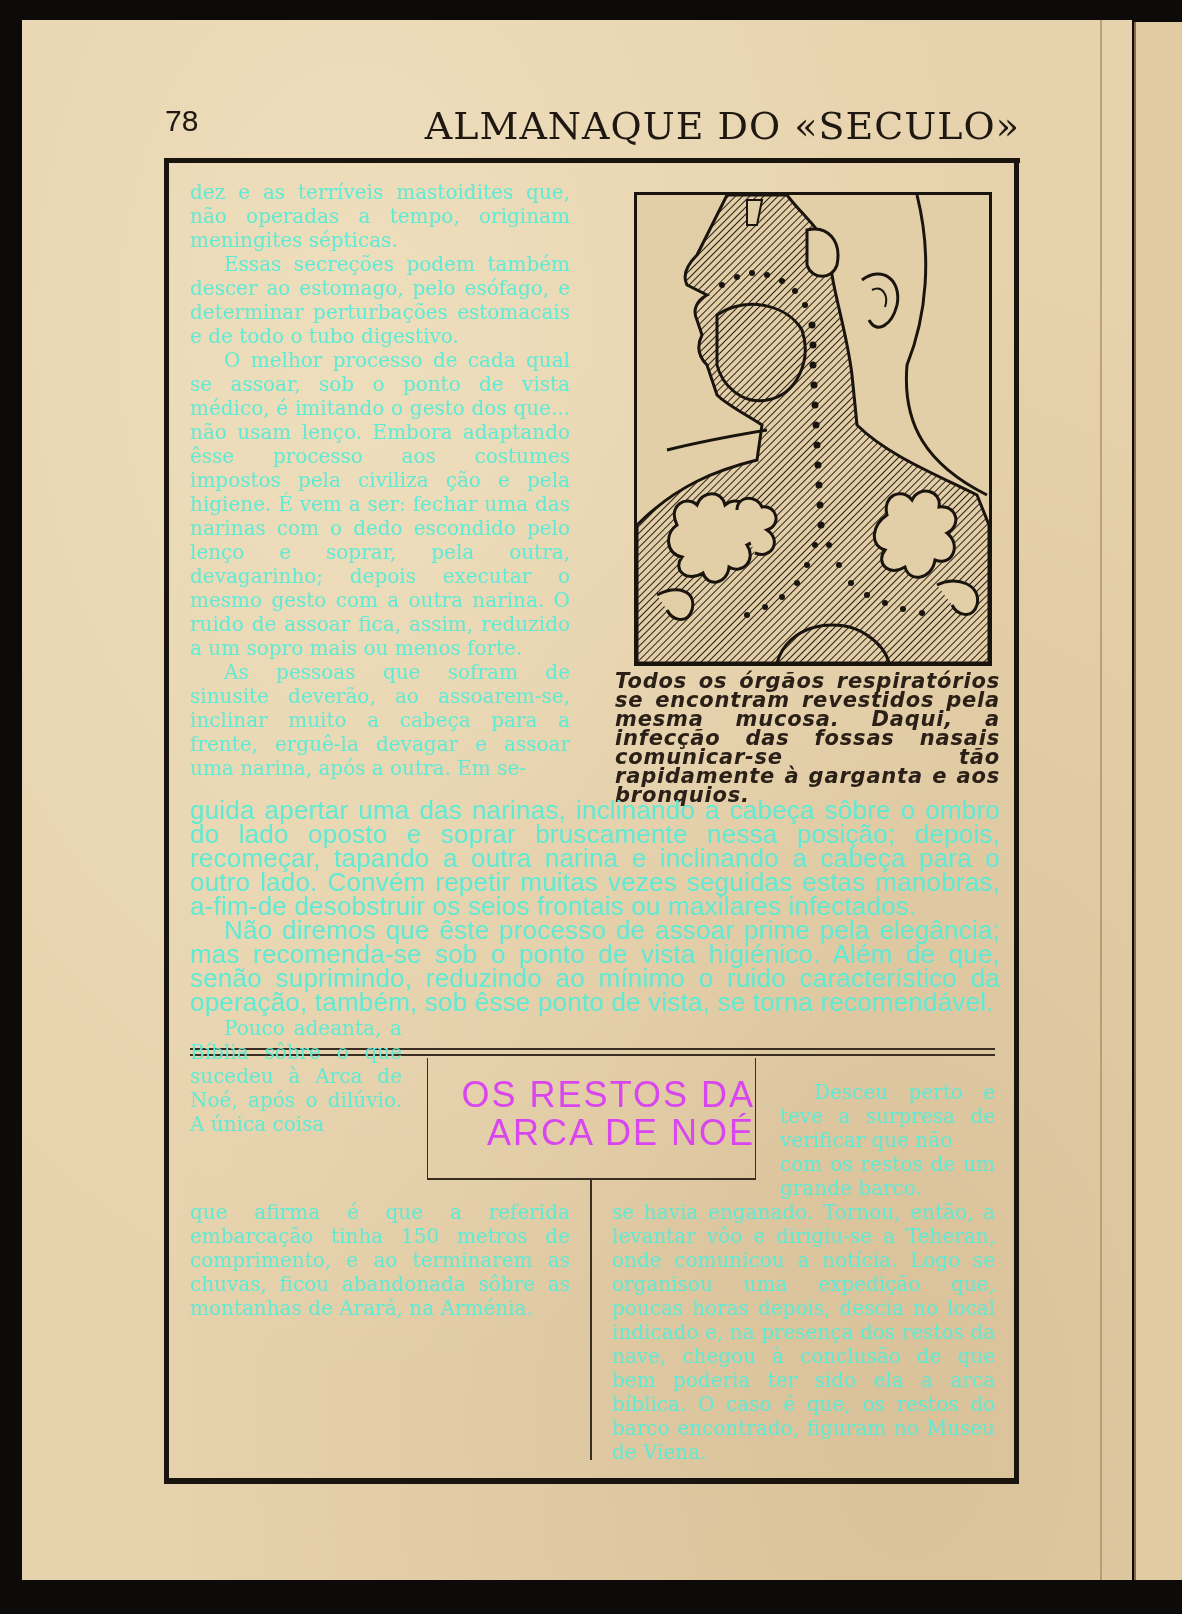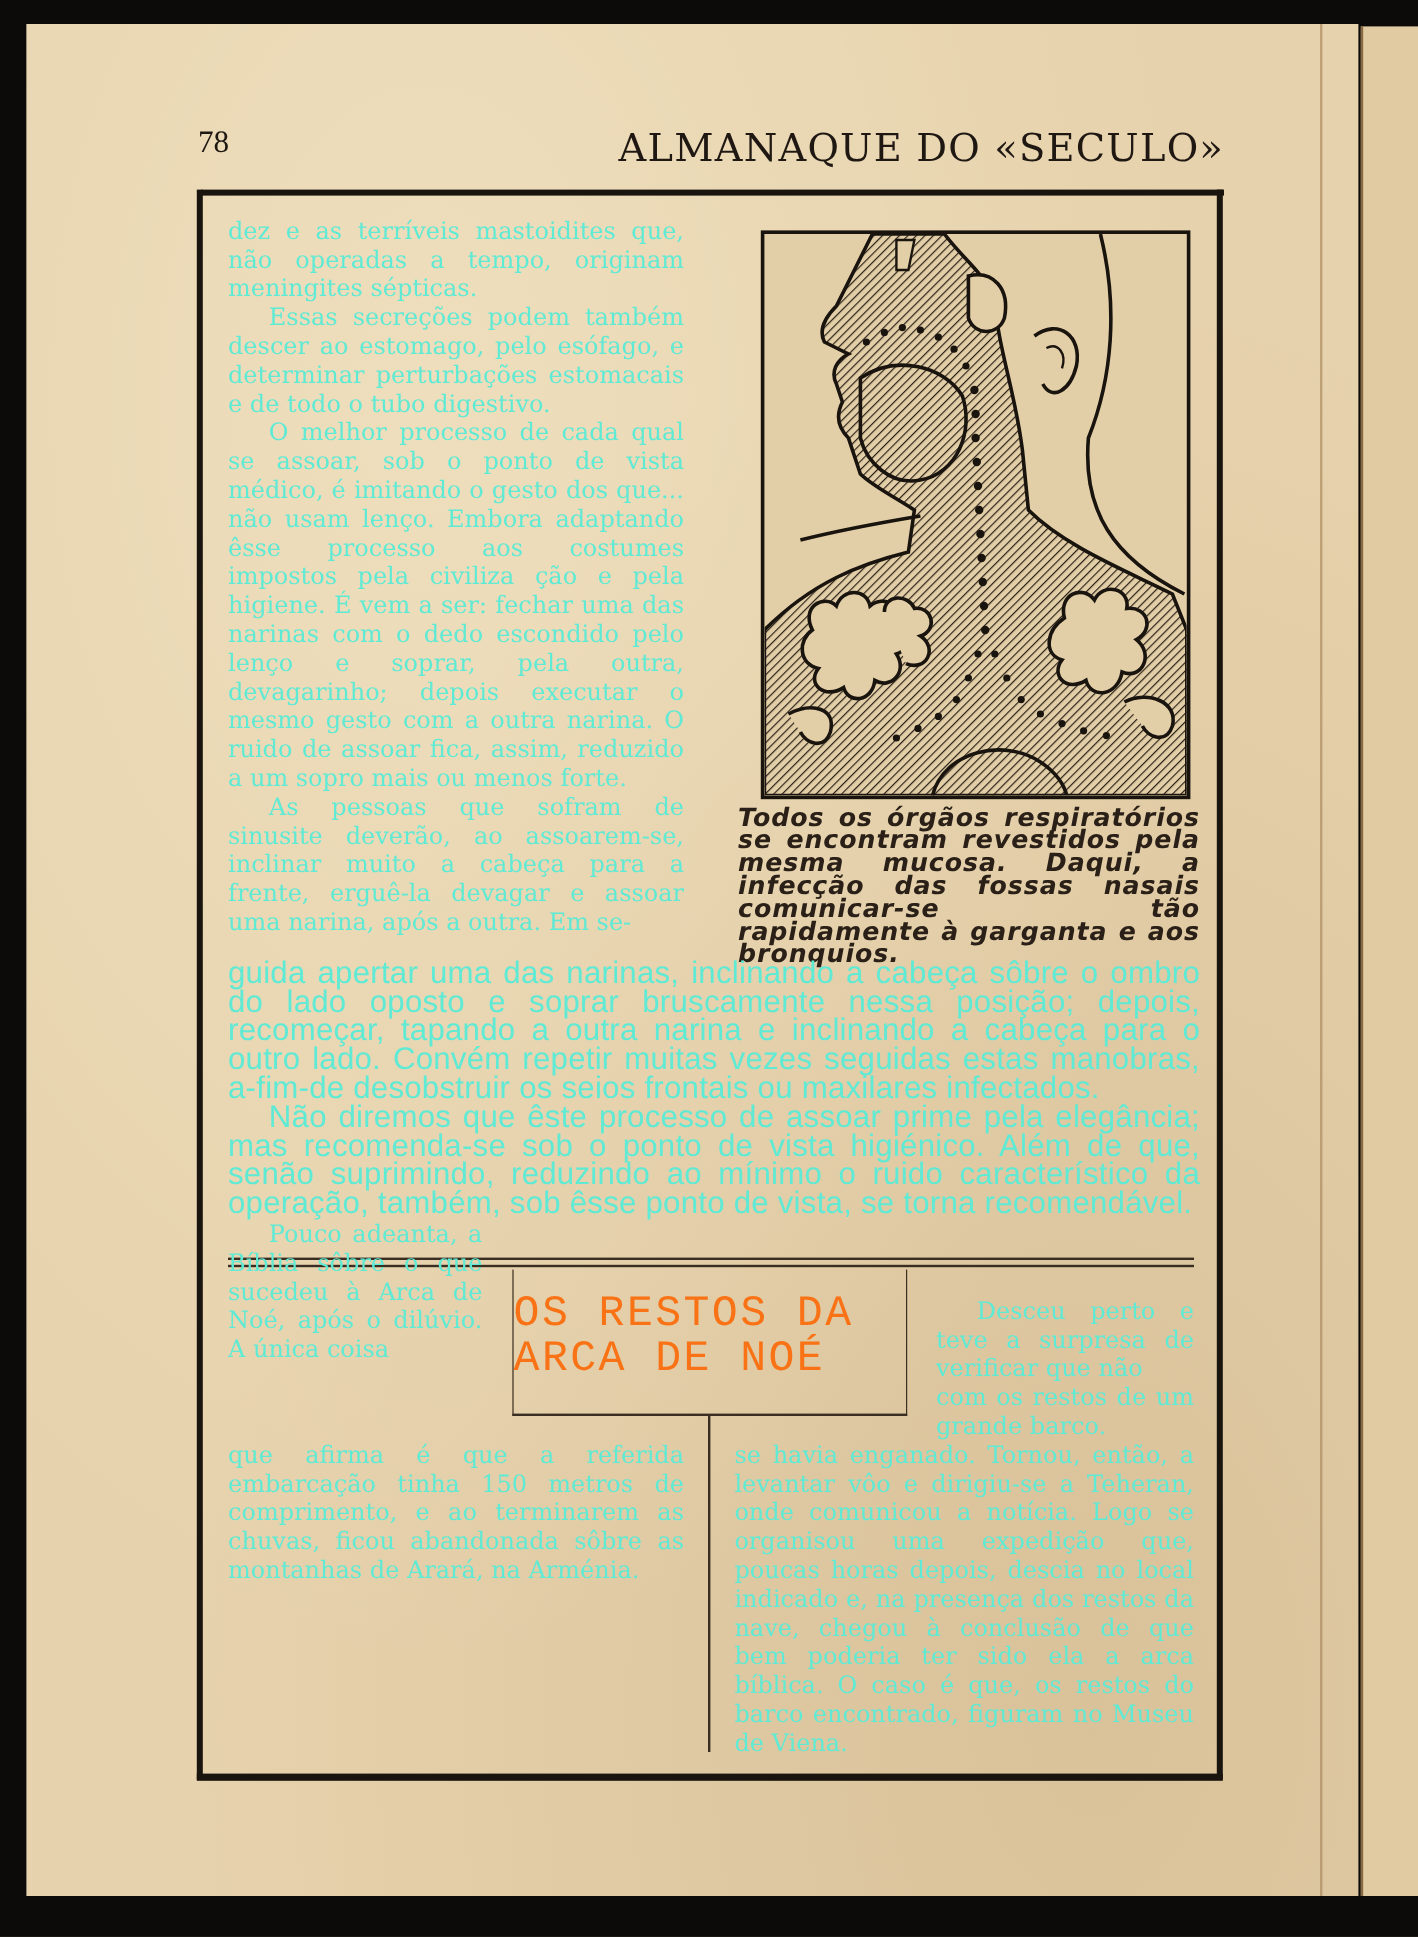--- a/index.html
+++ b/index.html
@@ -15,22 +15,22 @@
         radial-gradient(ellipse at 80% 90%, rgba(160,120,70,0.18), rgba(0,0,0,0) 60%);
     }
     .right-leaf {
       position:absolute; left:1134px; top:22px; width:48px; height:1560px;
       background:#e0cba2; border-left:2px solid #8a6a44;
     }
     .fold-line { position:absolute; left:1100px; top:20px; width:2px; height:1560px; background:#a58055; opacity:.6; }
     .bottom-strip { position:absolute; left:0; top:1580px; width:1182px; height:34px; background:#0d0b09; }
 
     .header { position:absolute; left:165px; top:100px; width:855px; height:44px; }
-    .page-num { position:absolute; left:0; top:4px; font-family:Liberation Serif, serif; font-size:26px; color:#1e1712; }
-    .running-title { position:absolute; right:0; top:4px; font-family:"DejaVu Serif", serif; font-size:32px; letter-spacing:1px; color:#1e1712; }
+    .page-num { position:absolute; left:0; top:4px; font-family:Liberation Sans, sans-serif; font-size:30px; color:#1e1712; }
+    .running-title { position:absolute; right:0; top:4px; font-family:"DejaVu Serif", serif; font-size:38px; letter-spacing:1px; color:#1e1712; }
 
     .frame-top { position:absolute; left:168px; top:158px; width:852px; height:5px; background:#1a140f; }
     .frame-left { position:absolute; left:164px; top:158px; width:5px; height:1325px; background:#1a140f; }
     .frame-right { position:absolute; left:1014px; top:158px; width:5px; height:1325px; background:#1a140f; }
     .frame-bottom { position:absolute; left:164px; top:1478px; width:855px; height:6px; background:#1a140f; }
 
     .text {
       font-family:"DejaVu Serif", serif; font-size:20px; line-height:24px; color:#5eead4;
       text-align:justify; margin:0;
     }
@@ -51,23 +51,23 @@
       line-height:19px; color:#2a2017; text-align:justify; letter-spacing:0.8px;
     }
 
     .sep-double { position:absolute; left:190px; width:805px; height:2px; background:#3a2d22; }
 
     .title-box {
       position:absolute; left:427px; top:1058px; width:327px; height:120px;
       border-left:1.5px solid #3a2d22; border-right:1.5px solid #3a2d22; border-bottom:2px solid #3a2d22;
     }
     .article-title {
-      position:absolute; left:0; top:18px; width:100%; text-align:left;
-      font-family:Liberation Mono, monospace; font-size:36px; line-height:38px; letter-spacing:2px;
-      color:#f97316; font-weight:normal;
+      position:absolute; left:0; top:18px; width:100%; text-align:right;
+      font-family:Liberation Sans, sans-serif; font-size:36px; line-height:38px; letter-spacing:2px;
+      color:#d946ef; font-weight:normal;
     }
     .col-divider { position:absolute; left:590px; top:1180px; width:1.5px; height:280px; background:#3a2d22; }
 
     .noe-left-top { position:absolute; left:190px; top:1016px; width:212px; }
     .noe-left { position:absolute; left:190px; top:1200px; width:380px; }
     .noe-right-top { position:absolute; left:780px; top:1080px; width:215px; }
     .noe-right { position:absolute; left:612px; top:1200px; width:383px; }
     .hangline { display:block; }
   </style>
 </head>

